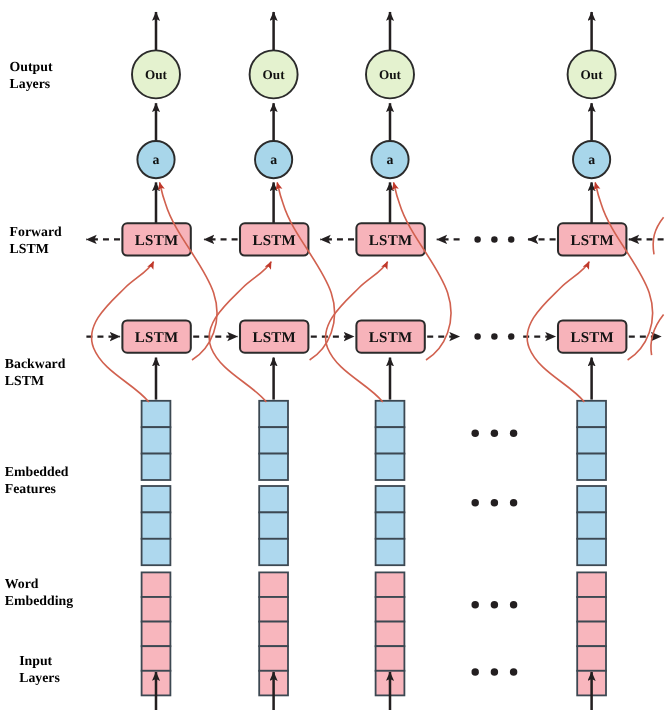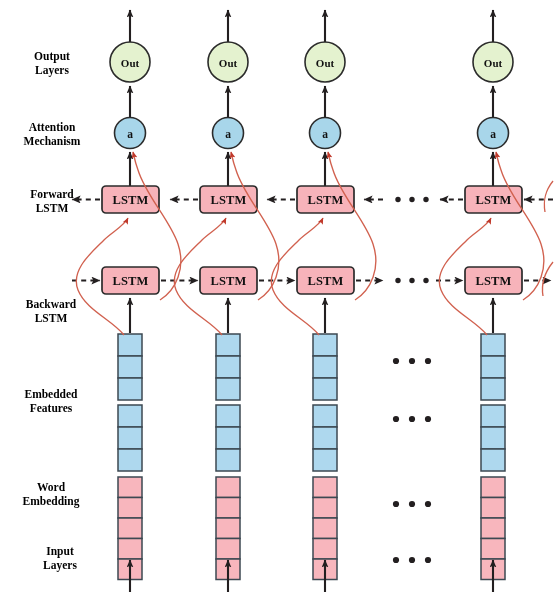--- a/index.html
+++ b/index.html
@@ -1,40 +1,38 @@
 <!DOCTYPE html>
 <html><head>
 <meta charset="utf-8">
 <style>
   html,body{margin:0;padding:0;background:#ffffff;}
   body{width:555px;height:592px;overflow:hidden;
        font-family:"Liberation Serif","DejaVu Serif",serif;}
   #diagram{position:relative;width:555px;height:592px;background:#fff;}
   svg#canvas{position:absolute;left:0;top:0;width:555px;height:592px;}
-  .row-label{position:absolute;text-align:center;font-weight:bold;
+  .row-label{position:absolute;text-align:left;font-weight:bold;
              font-size:11.5px;line-height:13.5px;color:#000;
              font-family:"Liberation Serif","DejaVu Serif",serif;
              white-space:pre-line;}
   .node-text{font-family:"Liberation Serif","DejaVu Serif",serif;
              font-weight:bold;fill:#111;text-anchor:middle;
              dominant-baseline:central;}
   .lstm-text{font-size:12.5px;letter-spacing:0.2px;}
   .out-text{font-size:11px;}
   .att-text{font-size:11.5px;}
 </style>
 </head>
 <body>
 
 <div id="diagram">
 
   <div class="row-label" style="left:8px; top:50px; width:88px;">Output
 Layers</div>
 
-  <div class="row-label" style="left:4px; top:121px; width:96px;">Attention
-Mechanism</div>
 
   <div class="row-label" style="left:8px; top:188px; width:88px;">Forward
 LSTM</div>
 
   <div class="row-label" style="left:4px; top:269px; width:94px;margin-top:29px;">Backward
 LSTM</div>
 
   <div class="row-label" style="left:4px; top:388px; width:94px;">Embedded
 Features</div>
 

